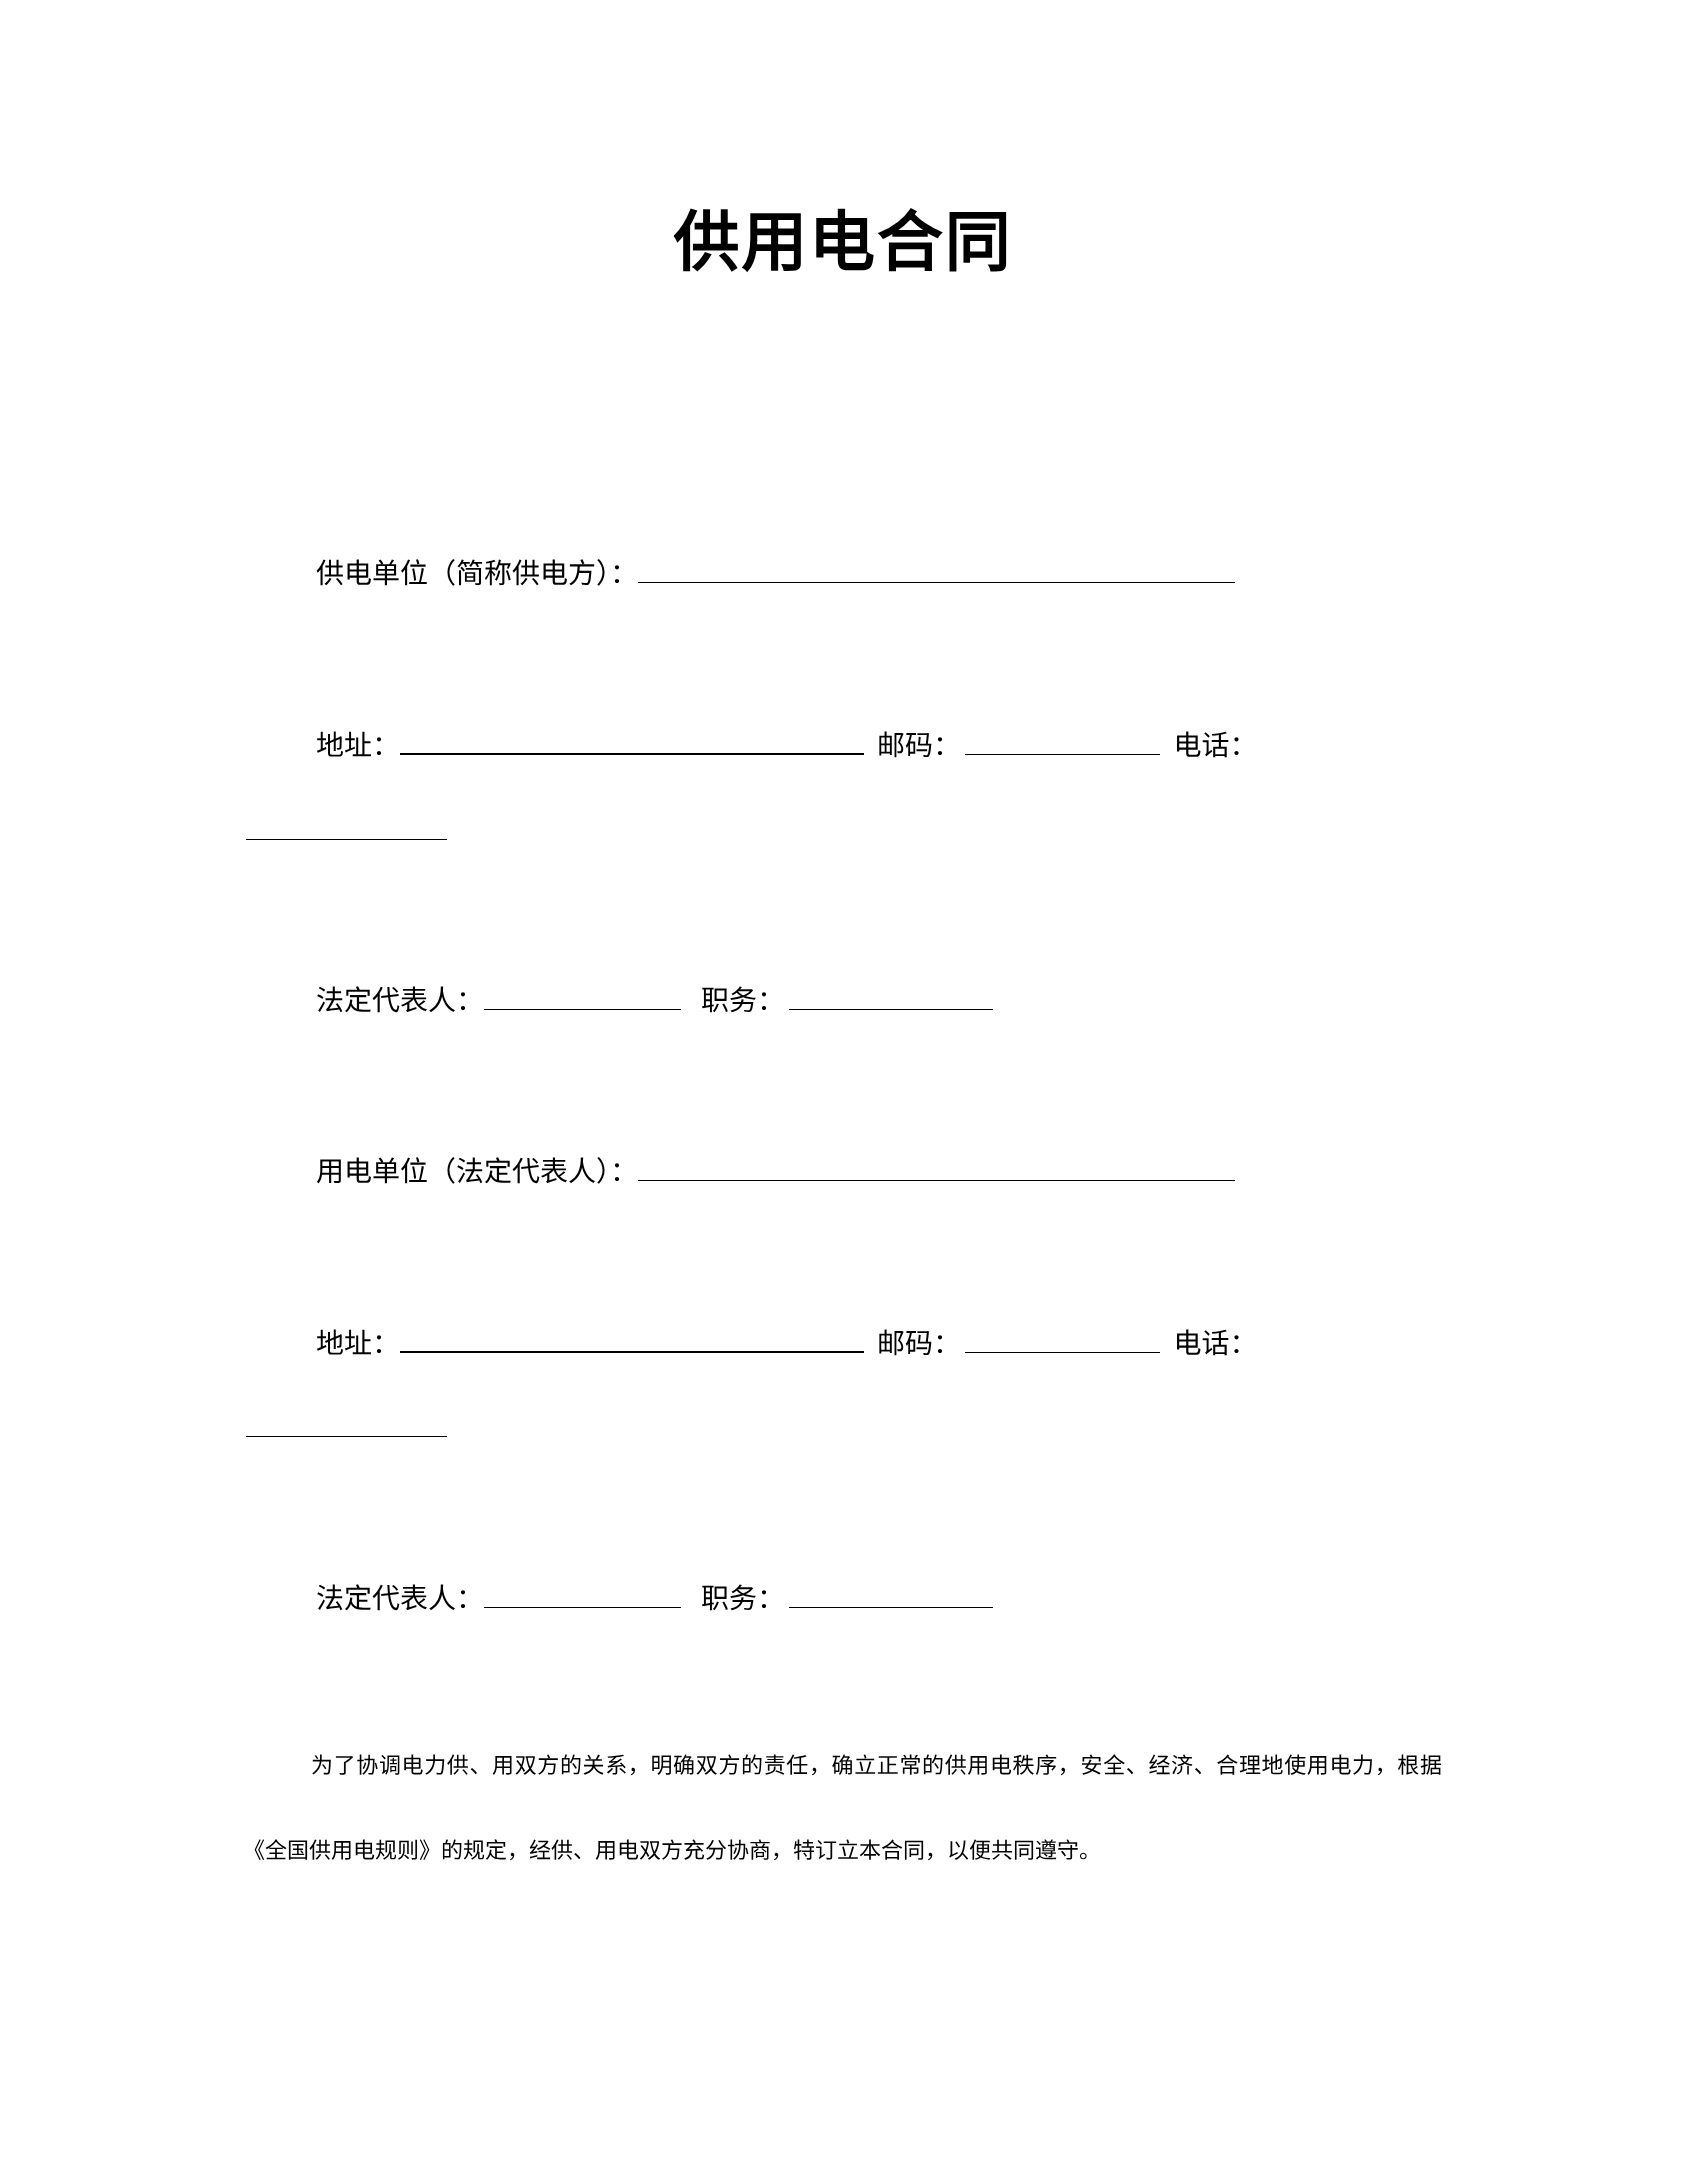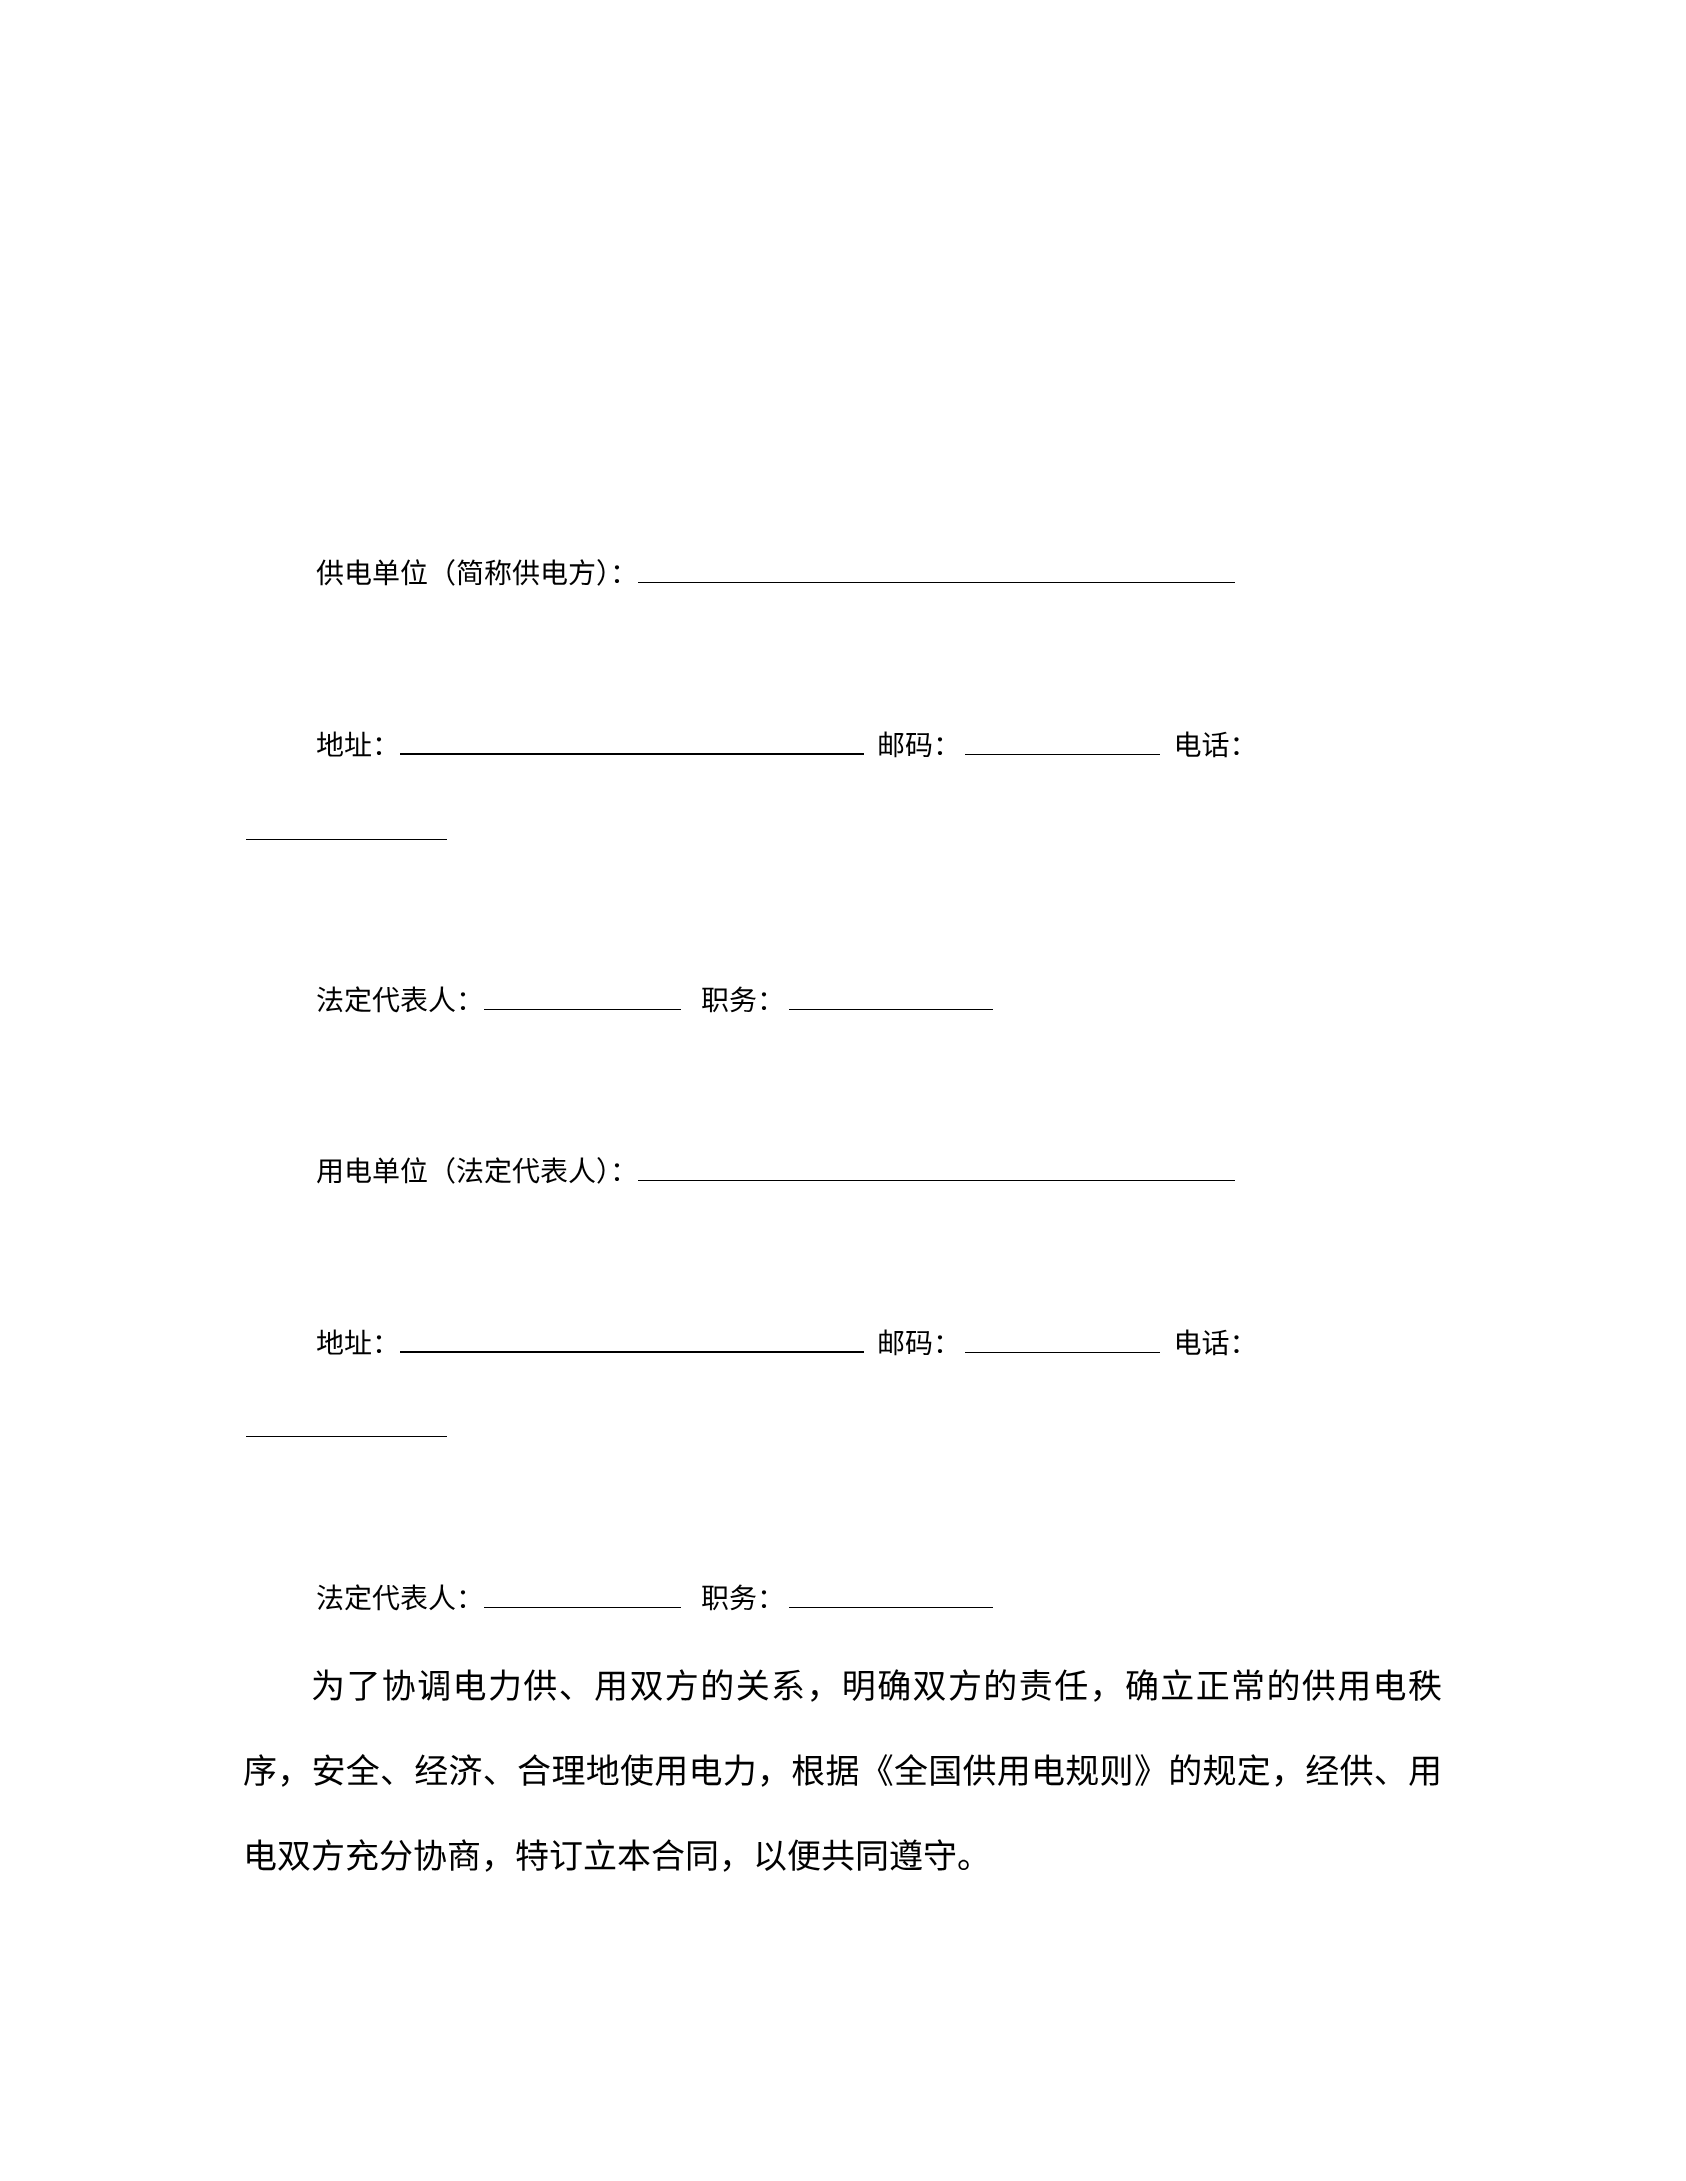--- a/index.html
+++ b/index.html
@@ -43,32 +43,33 @@
     height: 35px;
     border-bottom: 1.8px solid #000000;
     vertical-align: baseline;
     overflow: hidden;
   }
   .fill.thick { border-bottom-width: 2.8px; }
   .intro {
     position: absolute;
     left: 243px;
     width: 1199px;
-    top: 1644px;
-    font-size: 34px;
+    top: 1723px;
+    font-size: 22px;
     line-height: 85px;
     text-align: justify;
     text-indent: 68px;
   }
 </style>
 </head>
 <body>
 
 <div class="page">
 
+  <div class="doc-title">供用电合同</div>
 
   <div>
     <div class="row indent" style="top:547px;">
       <span class="lbl">供电单位（简称供电方）：</span><span class="fill" style="width:597px;"></span>
     </div>
 
     <div class="row indent" style="top:718px;">
       <span class="lbl">地址：</span><span class="fill thick" style="width:464px;"></span><span class="lbl" style="margin-left:13px;">邮码：</span><span class="fill" style="width:195px;margin-left:3.7px;"></span><span class="lbl" style="margin-left:13.8px;">电话：</span>
     </div>
 

